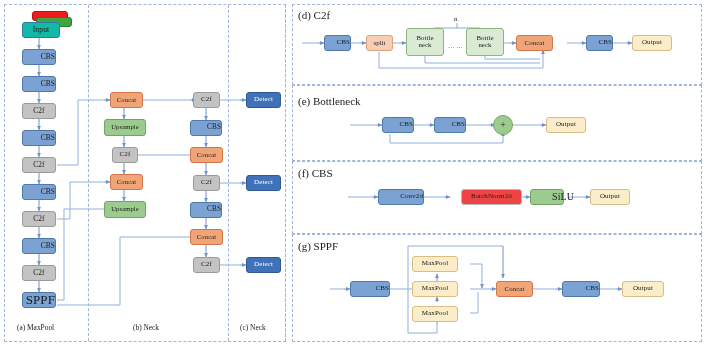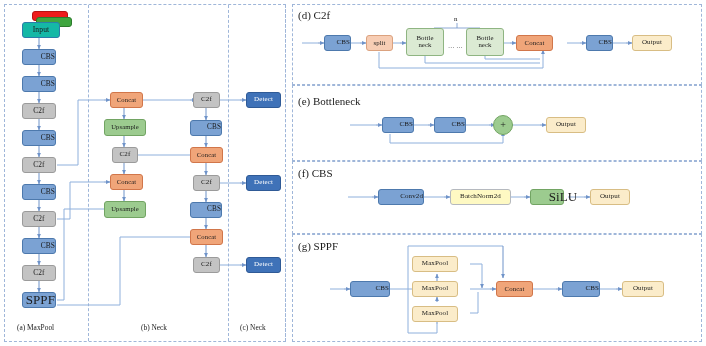--- a/index.html
+++ b/index.html
@@ -18,21 +18,21 @@
 
   
   .c-blue   {background:#7ba2d3;border:1px solid #4d79ad;justify-content:flex-end;}
   .c-dblue  {background:#3f72b8;border:1px solid #2f5a96;color:#ffffff;}
   .c-gray   {background:#c3c3c3;border:1px solid #9b9b9b;}
   .c-orange {background:#f0a579;border:1px solid #d1764a;}
   .c-green  {background:#9ccb8f;border:1px solid #72a463;}
   .c-lgreen {background:#dbead3;border:1px solid #8fb582;}
   .c-cream  {background:#fbecca;border:1px solid #d8bd84;}
   .c-peach  {background:#f7cdb4;border:1px solid #dba27f;}
-  .c-white  {background:#fef9c3;border:1px solid #b5b9bf;}
+  .c-white  {background:#ef4444;border:1px solid #b5b9bf;margin-left:11px;}
   .c-red    {background:#ee1c1c;border:1px solid #b81212;}
   .c-grn2   {background:#3fa63f;border:1px solid #2c7a2c;}
   .c-inblue {background:#14b8a6;border:1px solid #2b7dab;color:#1b1b1b;}
 
   .seclabel{position:absolute;font-size:7.4px;color:#1b1b1b;white-space:nowrap;}
   .sublabel{position:absolute;font-size:11px;color:#1b1b1b;white-space:nowrap;}
   .nlabel{position:absolute;font-size:7px;color:#1b1b1b;}
 
   svg.wires{position:absolute;left:0;top:0;width:706px;height:346px;
             pointer-events:none;overflow:visible;}
@@ -263,21 +263,21 @@
     <span>Detect</span>
     </div>
   <div class="node c-dblue" style="left:246px;top:175px;width:35px;height:16px;font-size:7px;">
     <span>Detect</span>
     </div>
   <div class="node c-dblue" style="left:246px;top:257px;width:35px;height:16px;font-size:7px;">
     <span>Detect</span>
     </div>
 
   <div class="seclabel" style="left:17px;top:323px;"><span>(a) MaxPool</span></div>
-  <div class="seclabel" style="left:141px;top:323px;"><span>(b) Neck</span></div>
+  <div class="seclabel" style="left:133px;top:323px;"><span>(b) Neck</span></div>
   <div class="seclabel" style="left:240px;top:323px;"><span>(c) Neck</span></div>
 
   <div class="sublabel" style="left:298px;top:9px;"><span>(d) C2f</span></div>
   <div class="nlabel" style="left:454px;top:15px;"><span>n</span></div>
 
   <div class="node c-blue" style="left:324px;top:35px;width:27px;height:16px;font-size:7px;">
     <span>CBS</span>
     </div>
   <div class="node c-peach" style="left:366px;top:35px;width:27px;height:16px;font-size:6.8px;">
     <span>split</span>
@@ -318,21 +318,21 @@
     </div>
 
   <div class="sublabel" style="left:298px;top:167px;"><span>(f) CBS</span></div>
 
   <div class="node c-blue" style="left:378px;top:189px;width:46px;height:16px;font-size:7px;">
     <span>Conv2d</span>
     </div>
   <div class="node c-white" style="left:450px;top:189px;width:61px;height:16px;font-size:7px;">
     <span>BatchNorm2d</span>
     </div>
-  <div class="node c-green" style="left:530px;top:189px;width:20px;height:16px;font-size:13px;padding-left:32px;">
+  <div class="node c-green" style="left:530px;top:189px;width:20px;height:16px;font-size:10px;padding-left:32px;">
     <span>SiLU</span>
     </div>
   <div class="node c-cream" style="left:590px;top:189px;width:40px;height:16px;font-size:7px;">
     <span>Output</span>
     </div>
 
   <div class="sublabel" style="left:298px;top:240px;"><span>(g) SPPF</span></div>
 
   <div class="node c-blue" style="left:350px;top:281px;width:40px;height:16px;font-size:7px;">
     <span>CBS</span>

